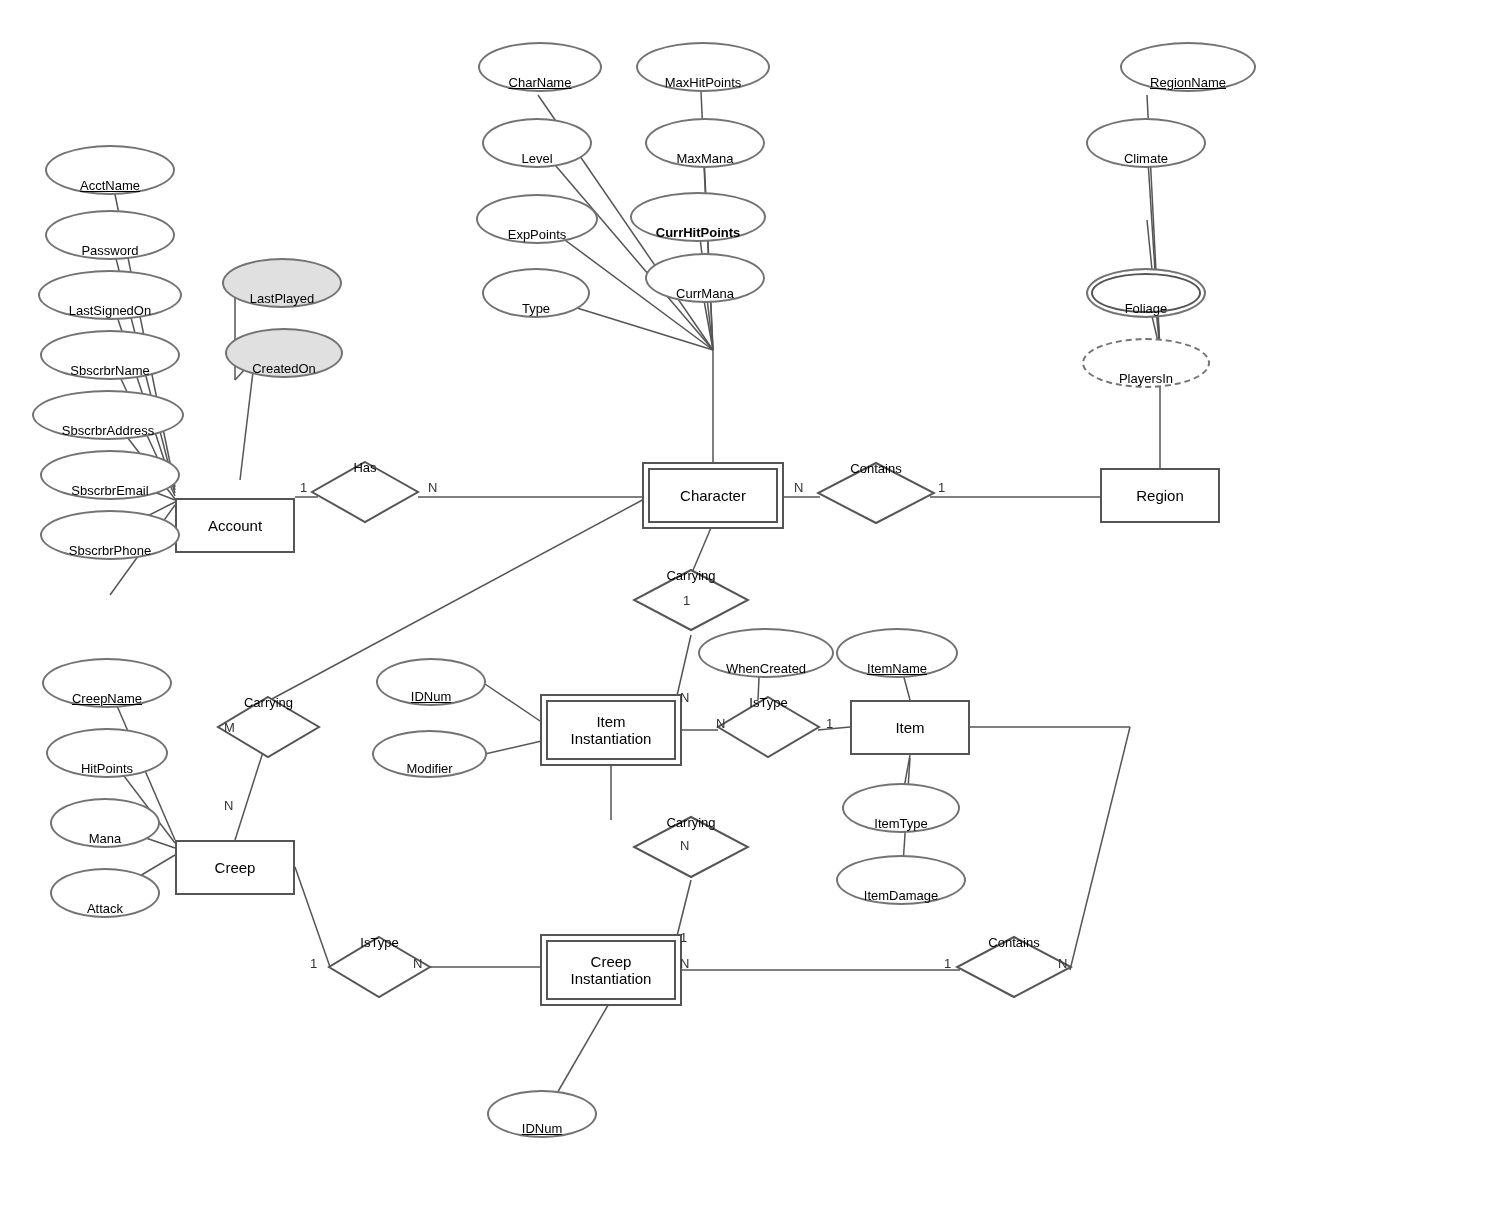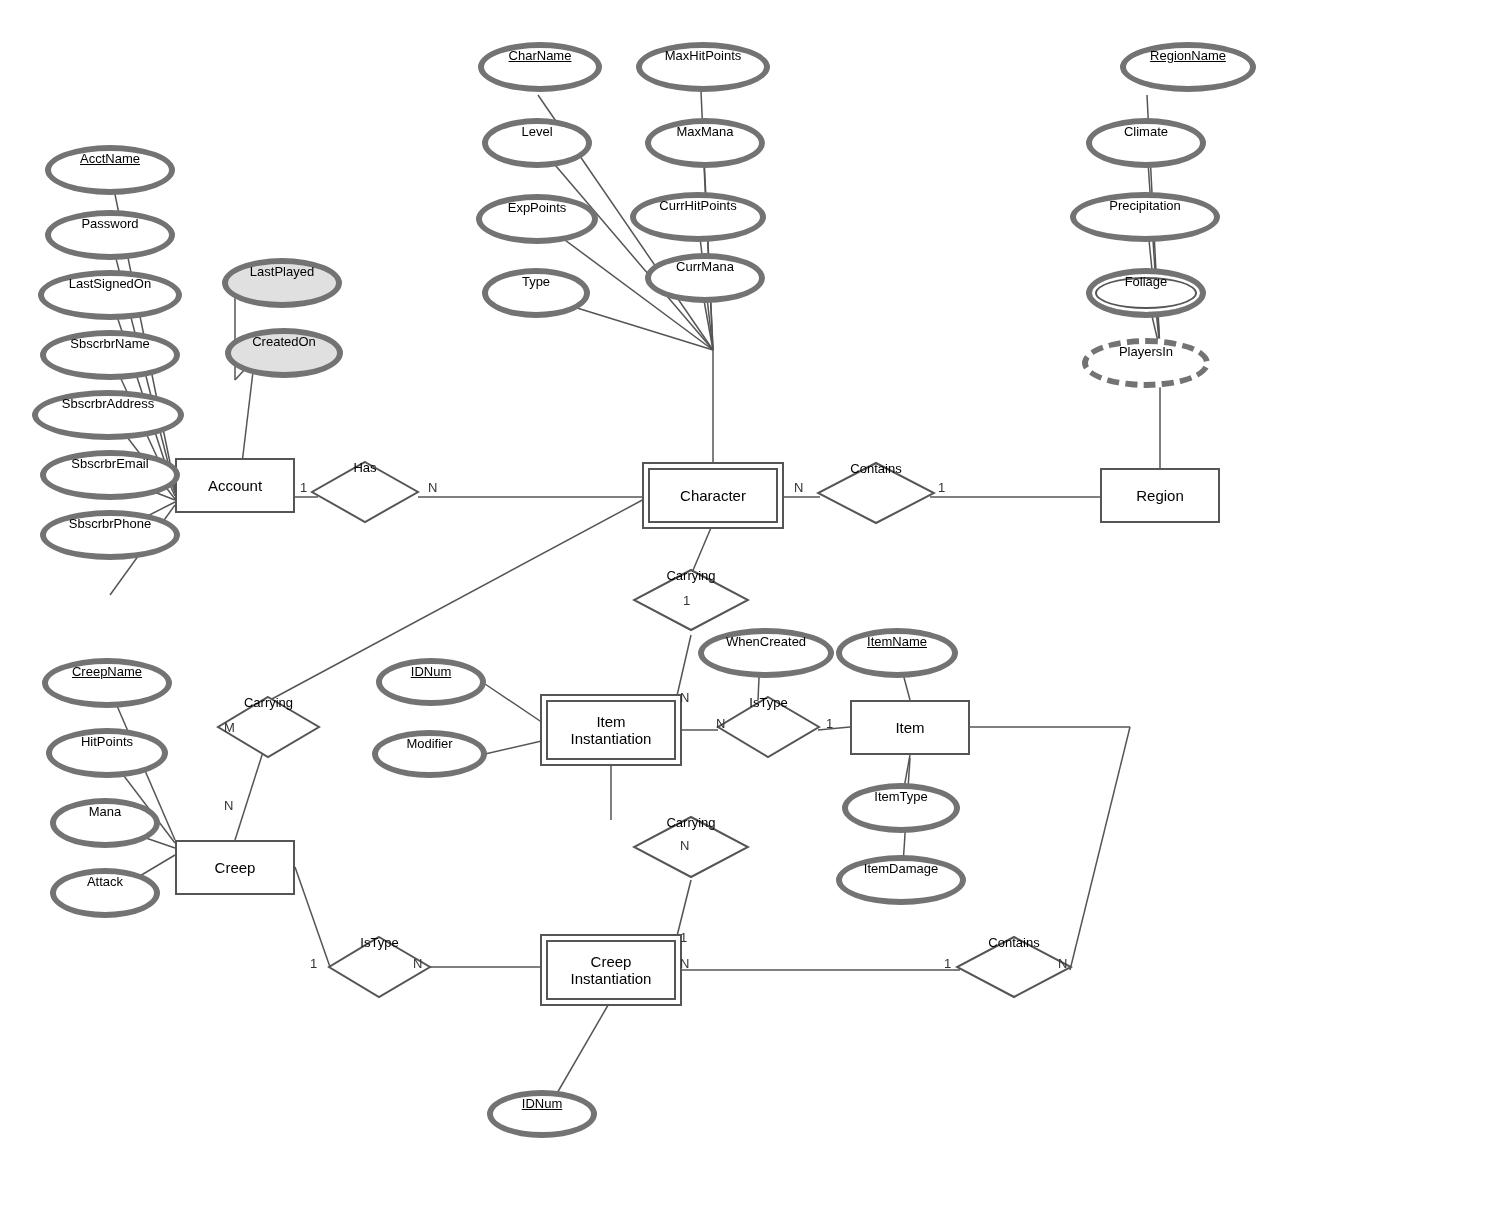--- a/index.html
+++ b/index.html
@@ -23,25 +23,25 @@
       background: #fff;
       display: flex;
       align-items: center;
       justify-content: center;
       font-size: 15px;
       font-weight: normal;
       text-align: center;
     }
     .ellipse {
       position: absolute;
-      border: 6px solid #737373;
+      border: 2px solid #737373;
       background: #fff;
       border-radius: 50%;
       display: flex;
-      align-items: flex-start;
+      align-items: flex-end;
       justify-content: center;
       font-size: 13px;
       text-align: center;
     }
     .ellipse.underline span {
       text-decoration: underline;
     }
     .ellipse.double-ellipse {
       box-shadow: inset 0 0 0 3px #fff, inset 0 0 0 5px #555;
     }
@@ -166,21 +166,21 @@
   <line x1="676" y1="970" x2="960" y2="970" stroke="#555" stroke-width="1.5"></line>
 
   <line x1="1070" y1="970" x2="1130" y2="727" stroke="#555" stroke-width="1.5"></line>
   <line x1="1130" y1="727" x2="970" y2="727" stroke="#555" stroke-width="1.5"></line>
 
   <line x1="611" y1="1000" x2="545" y2="1114" stroke="#555" stroke-width="1.5"></line>
 </svg>
 
 <div id="diagram">
 
-  <div class="entity" style="left:175px; top:458px; width:120px; height:55px;">
+  <div class="entity" style="left:175px; top:498px; width:120px; height:55px;">
     <span>Account</span>
   </div>
   <div class="entity" style="left:648px; top:468px; width:130px; height:55px; box-shadow: 0 0 0 4px #fff, 0 0 0 6px #555;">
     <span>Character</span>
   </div>
   <div class="entity" style="left:1100px; top:468px; width:120px; height:55px;">
     <span>Region</span>
   </div>
   <div class="entity" style="left:546px; top:700px; width:130px; height:60px; box-shadow: 0 0 0 4px #fff, 0 0 0 6px #555;">
     <span style="white-space:pre-line;">Item
@@ -237,35 +237,32 @@
   </div>
   <div class="ellipse" style="left:482px; top:268px; width:108px; height:50px;">
     <span>Type</span>
   </div>
   <div class="ellipse" style="left:636px; top:42px; width:134px; height:50px;">
     <span>MaxHitPoints</span>
   </div>
   <div class="ellipse" style="left:645px; top:118px; width:120px; height:50px;">
     <span>MaxMana</span>
   </div>
-  <div class="ellipse" style="left:630px; top:192px; width:136px; height:50px;">
+  <div class="ellipse" style="left:630px; top:192px; width:136px; height:50px;font-weight:bold;">
     <span>CurrHitPoints</span>
   </div>
   <div class="ellipse" style="left:645px; top:253px; width:120px; height:50px;">
     <span>CurrMana</span>
   </div>
 
   <div class="ellipse underline" style="left:1120px; top:42px; width:136px; height:50px;">
     <span>RegionName</span>
   </div>
   <div class="ellipse" style="left:1086px; top:118px; width:120px; height:50px;">
     <span>Climate</span>
-  </div>
-  <div class="ellipse" style="left:1070px; top:192px; width:150px; height:50px;">
-    <span>Precipitation</span>
   </div>
   <div class="ellipse double-ellipse" style="left:1086px; top:268px; width:120px; height:50px;">
     <span>Foliage</span>
   </div>
   <div class="ellipse dashed" style="left:1082px; top:338px; width:128px; height:50px;">
     <span>PlayersIn</span>
   </div>
 
   <div class="ellipse underline" style="left:376px; top:658px; width:110px; height:48px;">
     <span>IDNum</span>

